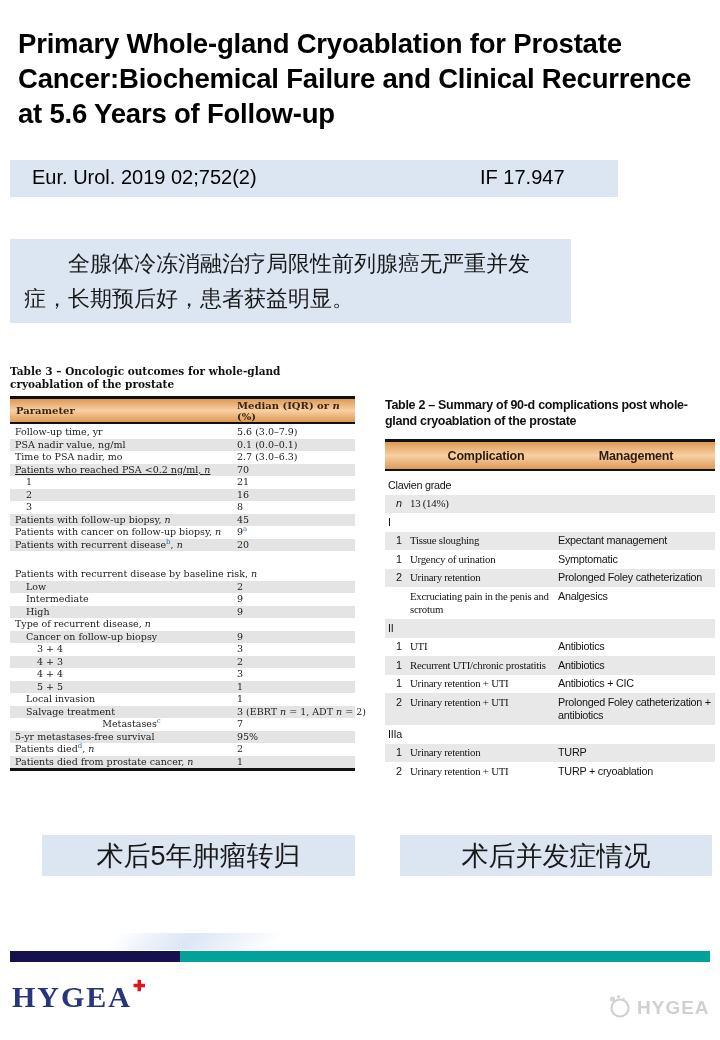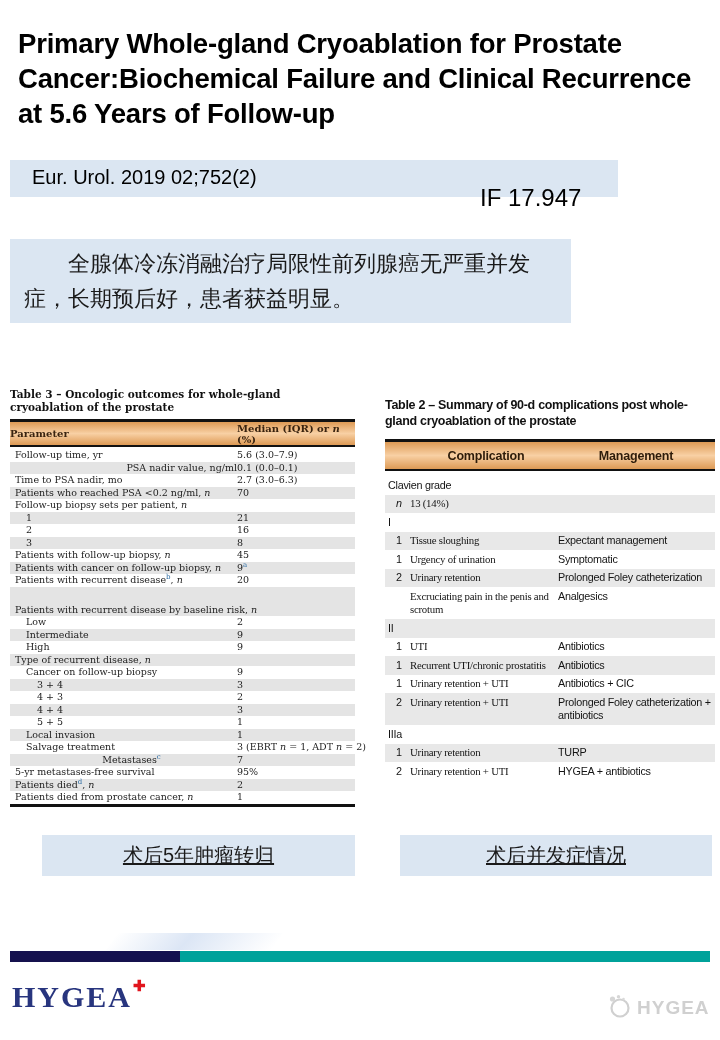--- a/index.html
+++ b/index.html
@@ -12,33 +12,33 @@
        font-family:"Liberation Sans",sans-serif;color:#000;}
   .abs{position:absolute;}
 
   
   .slide-title{left:18px;top:26px;width:695px;font-size:27.5px;line-height:35px;
                font-weight:bold;white-space:pre-line;letter-spacing:-0.2px;}
 
   
   .journal-bar{left:10px;top:160px;width:608px;height:37px;background:var(--light_blue);}
   .journal-cite{position:absolute;left:22px;top:6px;font-size:20px;}
-  .journal-if{position:absolute;left:470px;top:6px;font-size:24px;margin-top:18px;}
+  .journal-if{position:absolute;left:470px;top:6px;font-size:20px;}
 
   
   .summary-box{left:10px;top:239px;width:561px;height:84px;background:var(--light_blue);}
   .summary-text{margin:0;padding:7px 14px 0 14px;text-indent:2em;font-size:22px;line-height:35px;color:#1a1a1a;}
 
   
-  .table3{left:10px;top:388px;width:345px;}
+  .table3{left:10px;top:365px;width:345px;}
   .t3cap{font:bold 10.5px/12.5px "DejaVu Serif",serif;margin-bottom:6px;color:#111;}
   .t3head{display:flex;align-items:center;height:23px;border-top:3px solid #111;border-bottom:2px solid #111;
           background:linear-gradient(180deg,var(--orange_dark) 0%,var(--orange_light) 50%,var(--orange_dark) 100%);
           font:bold 10px "DejaVu Serif",serif;color:#3a2410;}
-  .t3head .hp{flex:0 0 227px;padding-left:0;box-sizing:border-box;}
+  .t3head .hp{flex:0 0 227px;padding-left:6px;box-sizing:border-box;}
   .t3head .hm{flex:1;}
   .t3body{border-bottom:3px solid #111;padding-top:2px;}
   .t3row{display:flex;align-items:center;min-height:12.5px;font:9.5px/12.5px "DejaVu Serif",serif;color:#1c1c1c;}
   .t3row:nth-child(even){background:var(--table_gray);}
   .t3l{flex:0 0 227px;box-sizing:border-box;white-space:nowrap;}
   .t3v{flex:1;white-space:nowrap;}
   sup.fn{color:var(--footnote_blue);font-size:7px;line-height:0;}
 
   
   .table2{left:385px;top:398px;width:330px;}
@@ -52,21 +52,21 @@
   .t2row{display:flex;padding:2.5px 0;font:10.8px/13.5px "Liberation Sans",sans-serif;
          letter-spacing:-0.25px;color:#141414;}
   .t2row:nth-child(even){background:#e8e8e8;}
   .t2g{padding-left:3px;}
   .t2n{flex:0 0 25px;box-sizing:border-box;padding-left:11px;}
   .t2c{flex:0 0 148px;box-sizing:border-box;padding-right:6px;font-family:Liberation Serif, serif;}
   .t2m{flex:1;}
 
   
   .cap-box{height:41px;background:var(--light_blue);display:flex;align-items:center;justify-content:center;
-           font-size:20px;color:#1a1a1a;text-decoration:underline;}
+           font-size:27px;color:#1a1a1a;}
   .cap-left{left:42px;top:835px;width:313px;}
   .cap-right{left:400px;top:835px;width:312px;}
 
   
   .streak{left:112px;top:933px;width:165px;height:17px;transform:skewX(-35deg);
           background:linear-gradient(100deg,rgba(185,205,235,0) 0%,rgba(185,205,235,0.5) 45%,rgba(185,205,235,0) 100%);}
   .bar-navy{left:10px;top:951px;width:170px;height:11px;background:var(--navy);}
   .bar-teal{left:180px;top:951px;width:530px;height:11px;background:var(--teal);}
   .logo{left:12px;top:980px;display:flex;align-items:flex-start;}
   .logo-text{font:bold 30px "Liberation Serif",serif;color:var(--logo_navy);letter-spacing:2px;}
@@ -96,34 +96,30 @@
   <div class="t3head">
     <span class="hp">Parameter</span>
     <span class="hm">Median (IQR) or <i>n</i> (%)</span>
   </div>
   <div class="t3body">
       <div class="t3row">
         <span class="t3l" style="padding-left: 5px;">Follow-up time, yr</span>
         <span class="t3v">5.6 (3.0–7.9)</span>
       </div>
       <div class="t3row">
-        <span class="t3l" style="padding-left: 20px; text-align: right;">PSA nadir value, ng/ml</span>
+        <span class="t3l" style="padding-left: 5px;">PSA nadir value, ng/ml</span>
         <span class="t3v">0.1 (0.0–0.1)</span>
       </div>
       <div class="t3row">
         <span class="t3l" style="padding-left: 5px;">Time to PSA nadir, mo</span>
         <span class="t3v">2.7 (3.0–6.3)</span>
       </div>
       <div class="t3row">
-        <span class="t3l" style="padding-left: 5px;">Patients who reached PSA &lt;0.2 ng/ml, <i>n</i></span>
+        <span class="t3l" style="padding-left: 5px; text-decoration: underline;">Patients who reached PSA &lt;0.2 ng/ml, <i>n</i></span>
         <span class="t3v">70</span>
-      </div>
-      <div class="t3row">
-        <span class="t3l" style="padding-left: 5px;">Follow-up biopsy sets per patient, <i>n</i></span>
-        <span class="t3v"></span>
       </div>
       <div class="t3row">
         <span class="t3l" style="padding-left: 16px;">1</span>
         <span class="t3v">21</span>
       </div>
       <div class="t3row">
         <span class="t3l" style="padding-left: 16px;">2</span>
         <span class="t3v">16</span>
       </div>
       <div class="t3row">
@@ -274,21 +270,21 @@
         <span class="t2g">IIIa</span>
       </div>
       <div class="t2row">
         <span class="t2n">1</span>
         <span class="t2c">Urinary retention</span>
         <span class="t2m">TURP</span>
       </div>
       <div class="t2row">
         <span class="t2n">2</span>
         <span class="t2c">Urinary retention + UTI</span>
-        <span class="t2m">HYGEA + antibiotics</span>
+        <span class="t2m">TURP + cryoablation</span>
       </div>
     </div>
 </div>
 
 <div class="abs cap-box cap-left">术后5年肿瘤转归</div>
 <div class="abs cap-box cap-right">术后并发症情况</div>
 
 <div class="abs streak"></div>
 <div class="abs bar-navy"></div>
 <div class="abs bar-teal"></div>

